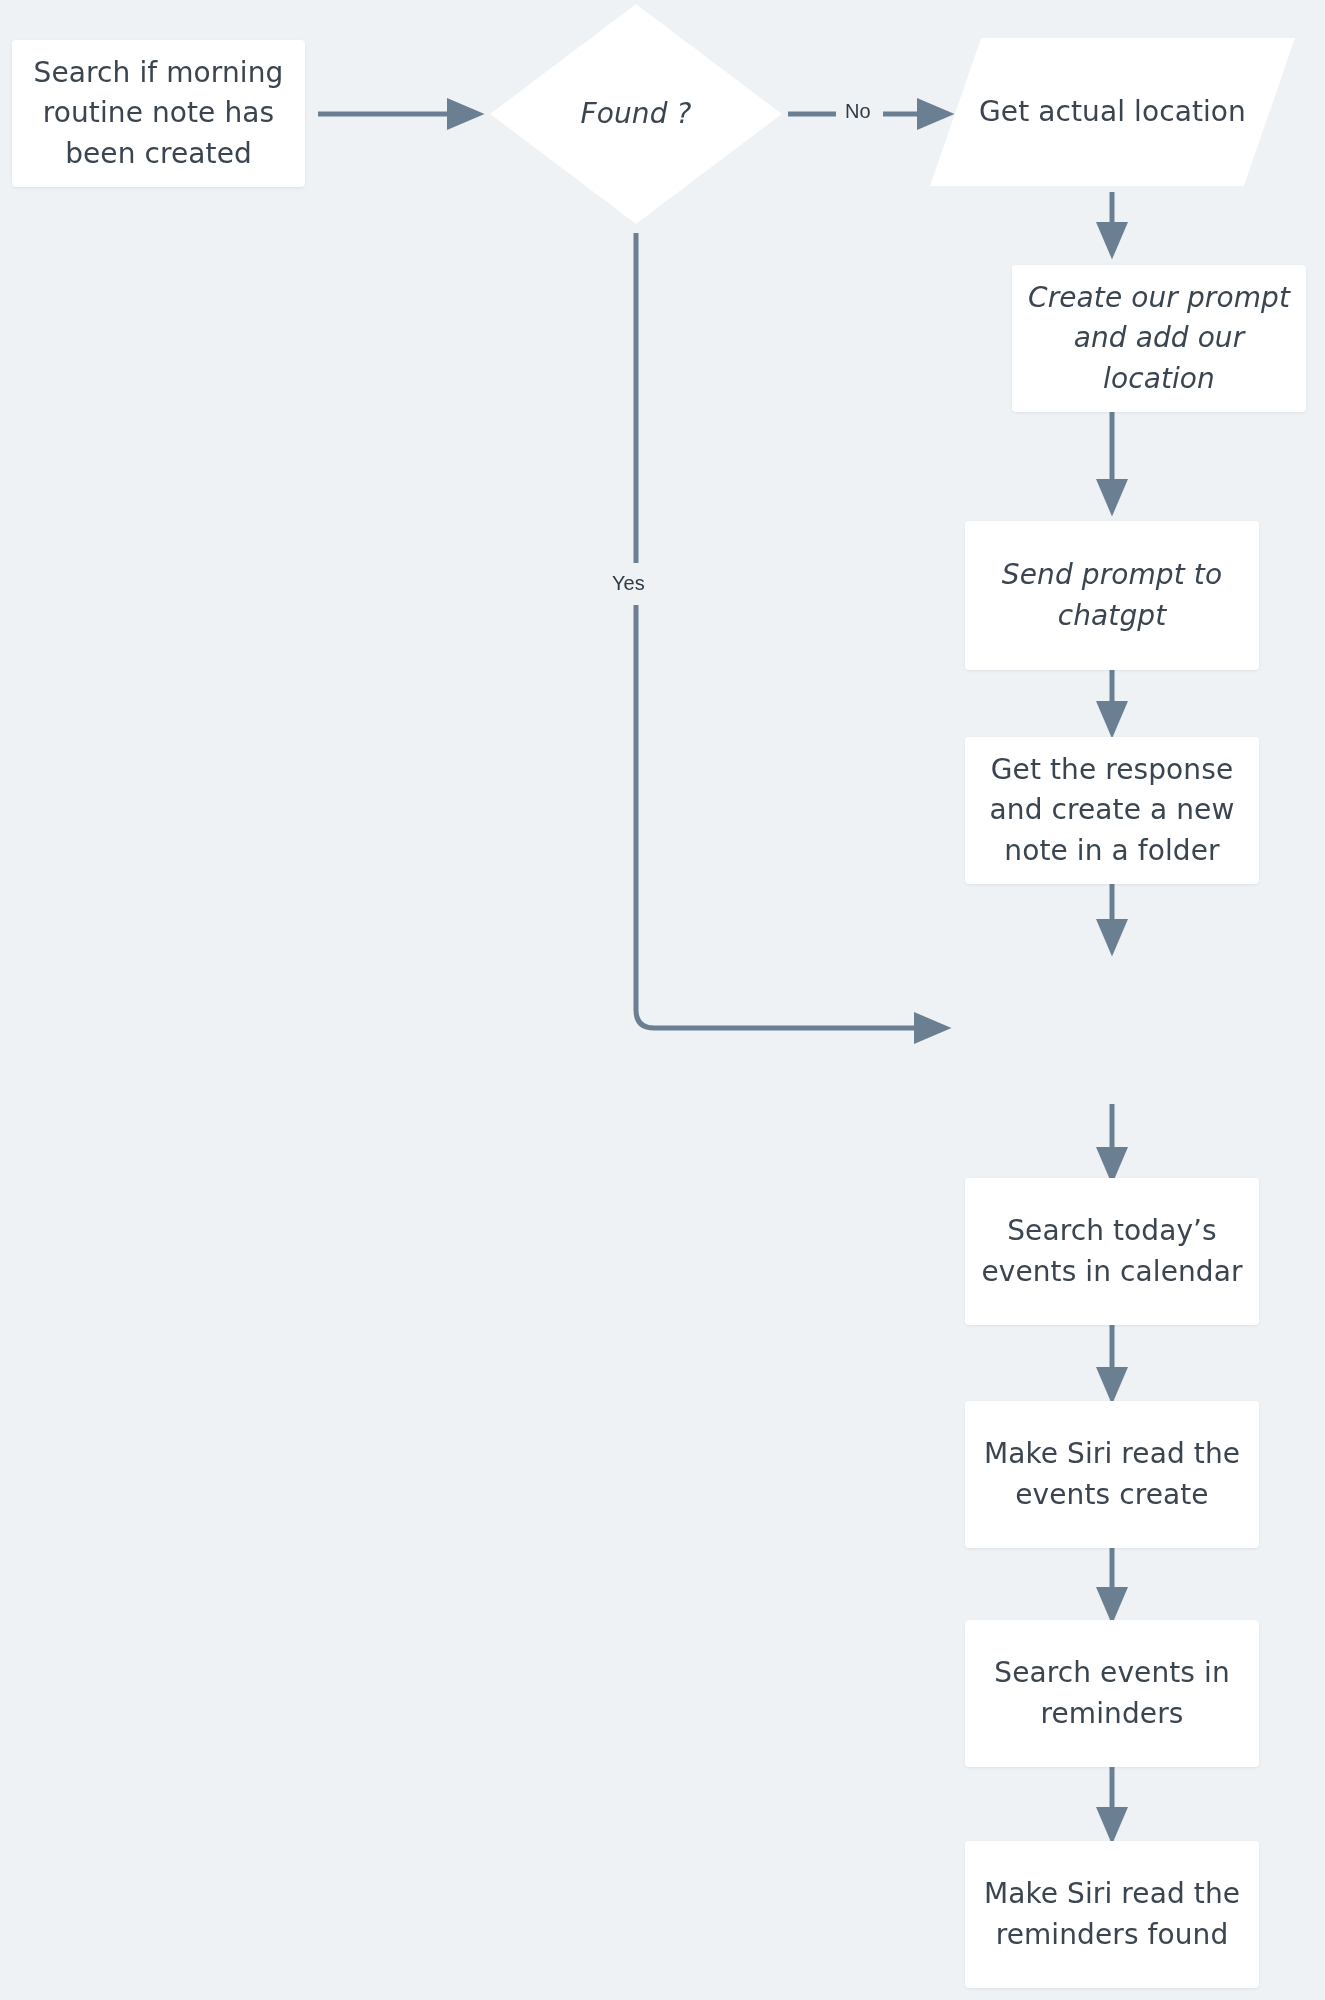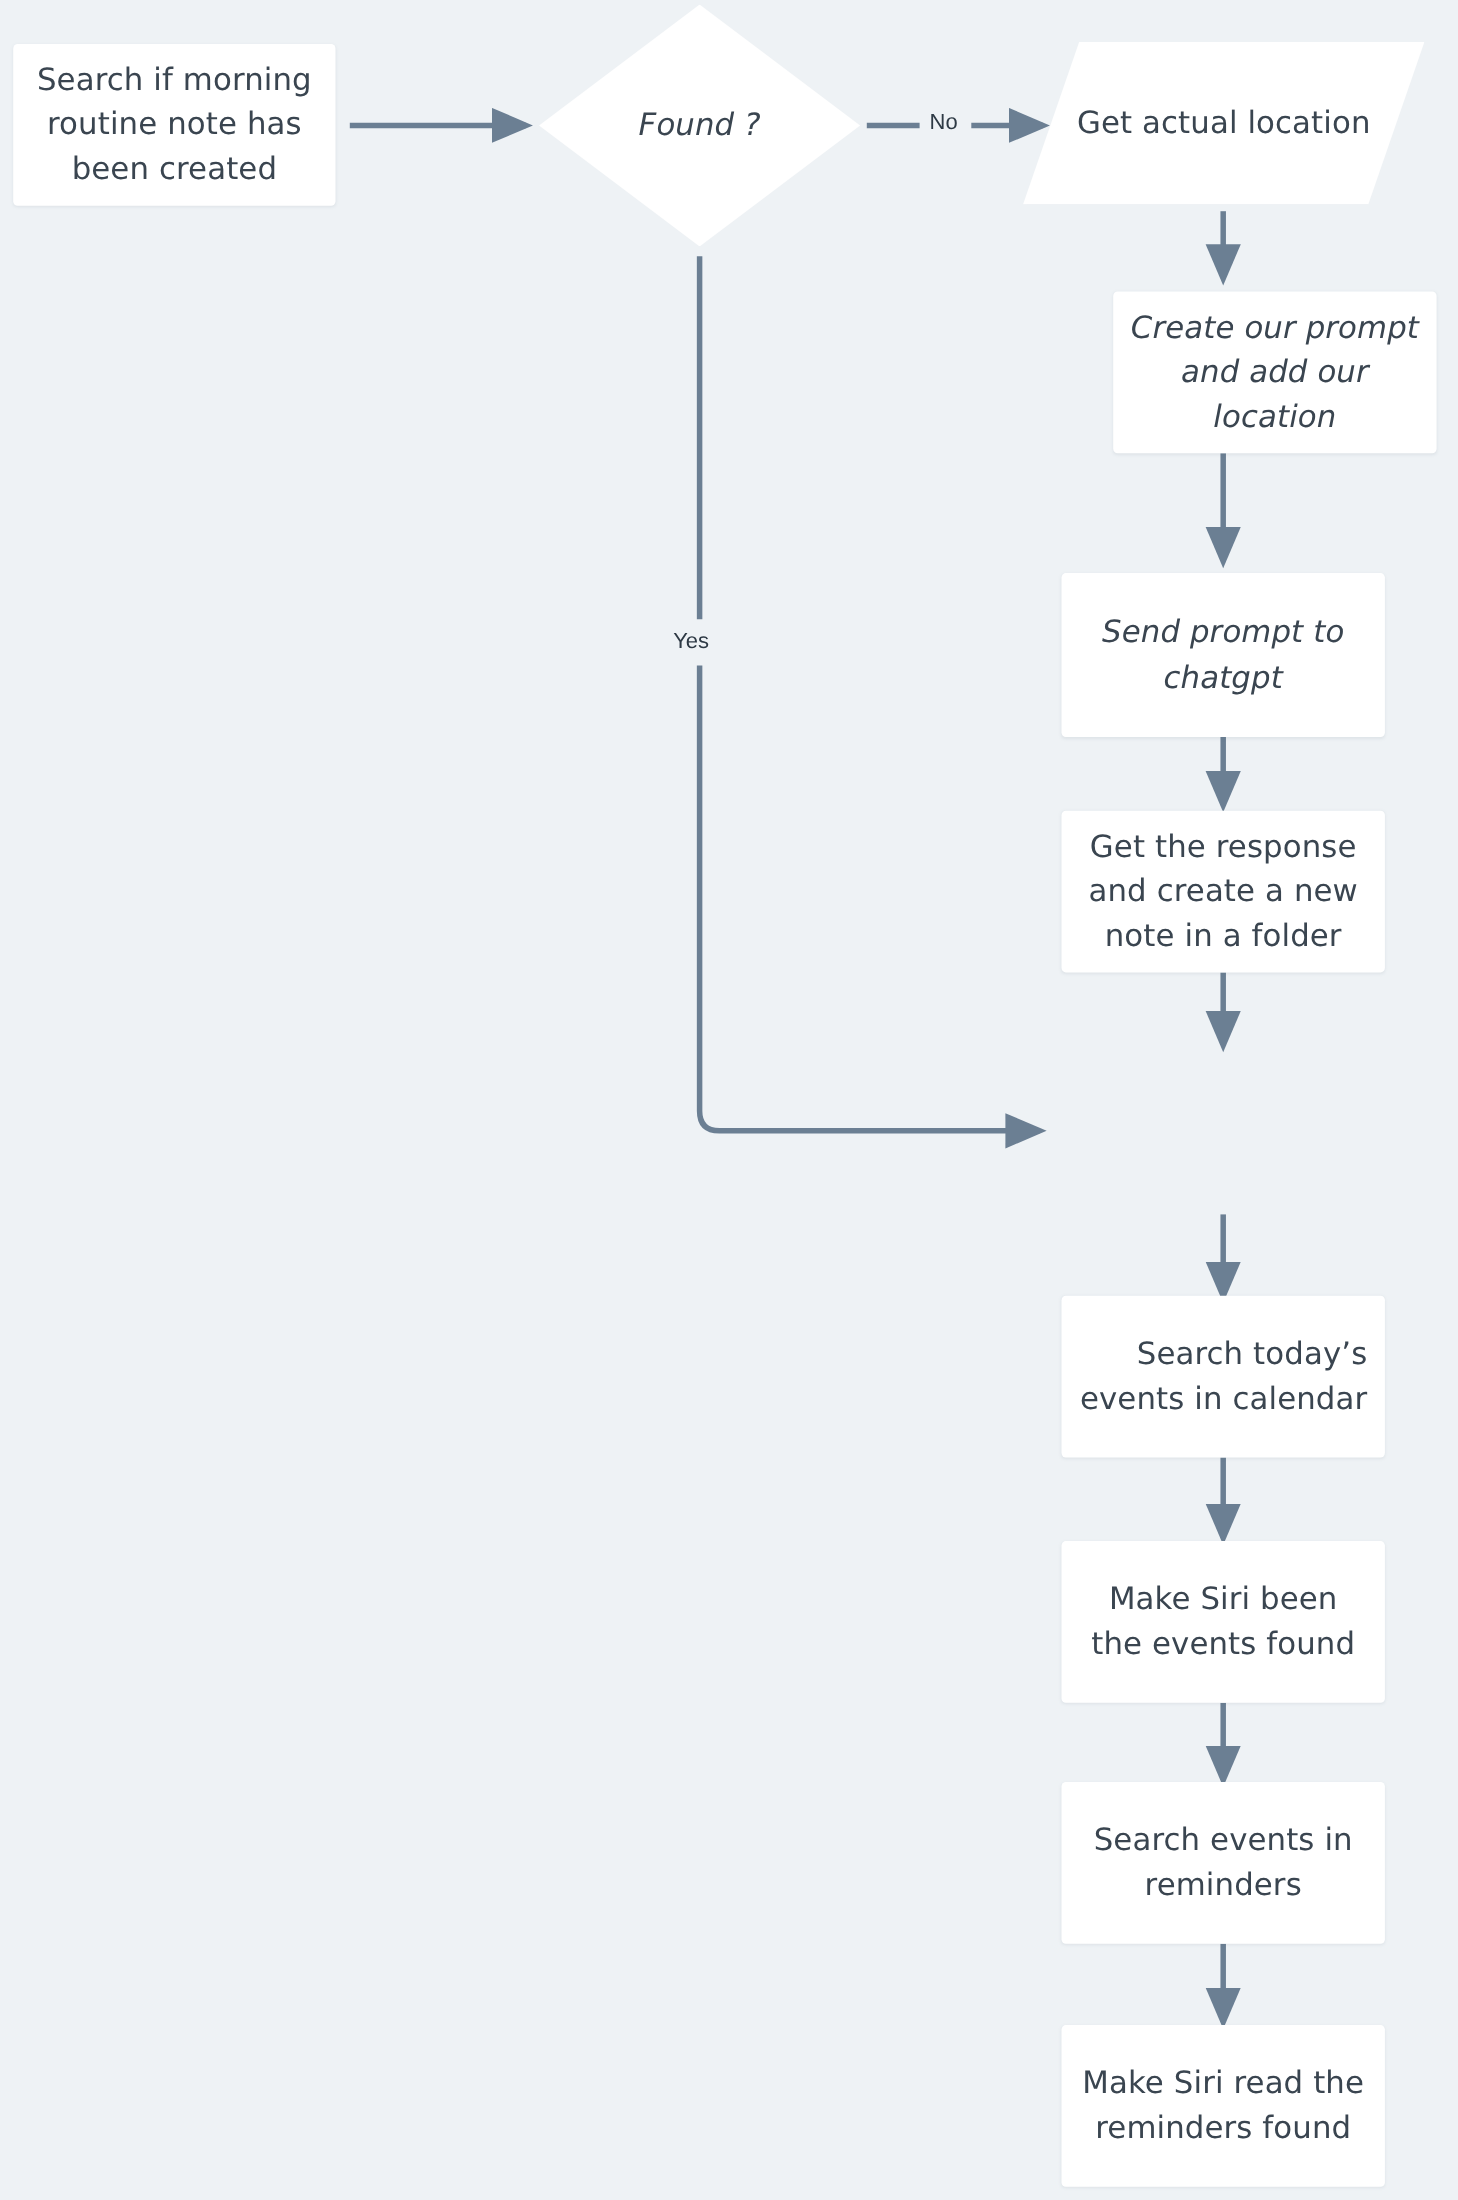--- a/index.html
+++ b/index.html
@@ -145,26 +145,26 @@
 
   <div class="node box" style="left:965px; top:521px; width:294px; height:149px;font-style:italic;">
     <span>Send prompt to chatgpt</span>
   </div>
 
   <div class="node box" style="left:965px; top:737px; width:294px; height:147px;">
     <span>Get the response and create a new note in a folder</span>
   </div>
 
 
-  <div class="node box" style="left:965px; top:1178px; width:294px; height:147px;text-align:right;">
+  <div class="node box" style="left:965px; top:1178px; width:294px; height:147px;">
     <span>Search today’s events in calendar</span>
   </div>
 
   <div class="node box" style="left:965px; top:1401px; width:294px; height:147px;">
-    <span>Make Siri been the events found</span>
+    <span>Make Siri read the events create</span>
   </div>
 
   <div class="node box" style="left:965px; top:1841px; width:294px; height:147px;">
     <span>Make Siri read the reminders found</span>
   </div>
 
   <div class="node box" style="left:965px; top:1620px; width:294px; height:147px;">
     <span>Search events in reminders</span>
   </div>
 

